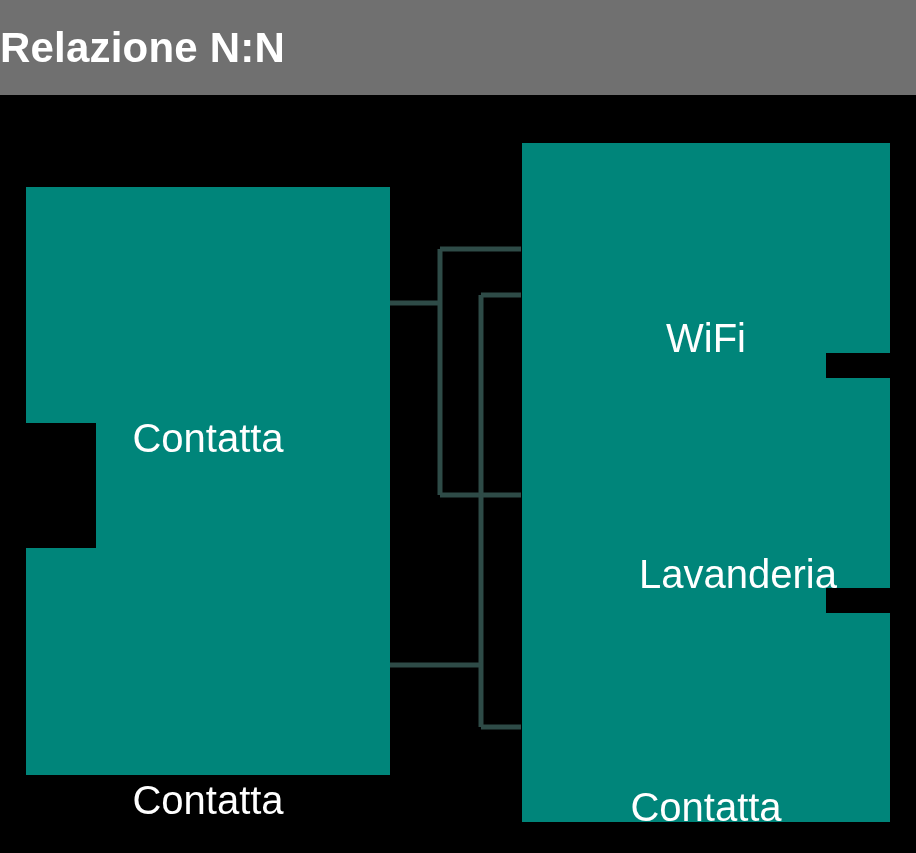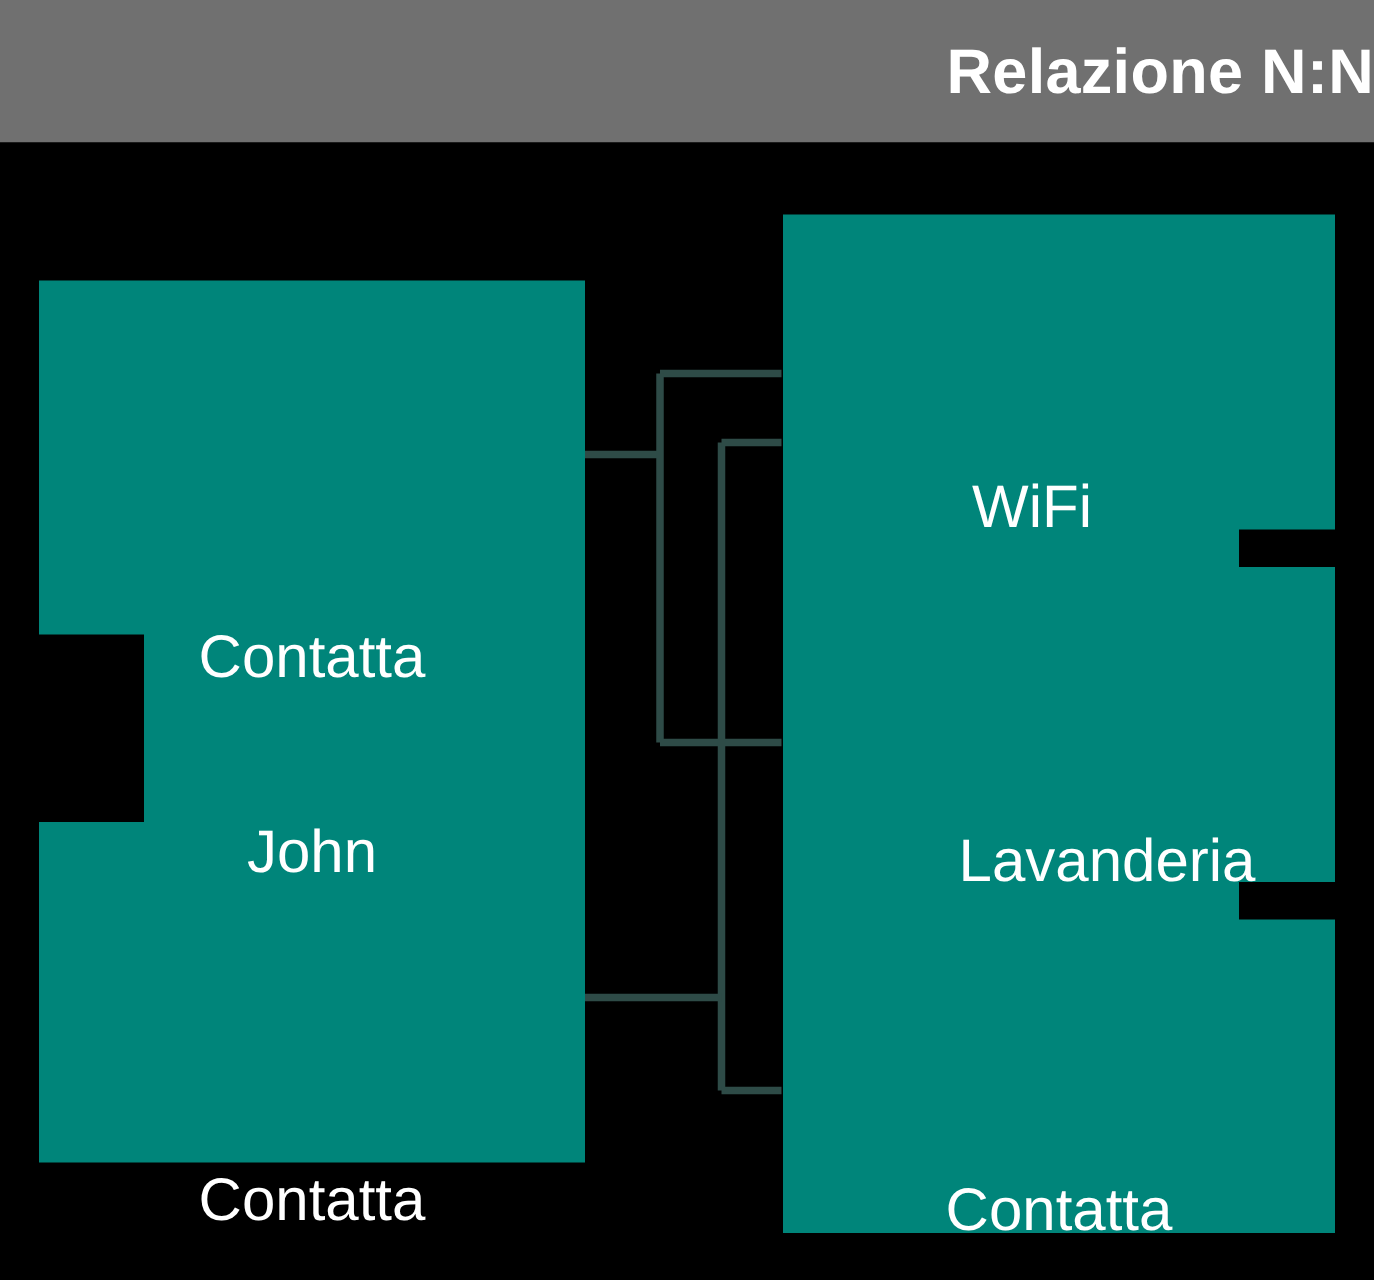--- a/index.html
+++ b/index.html
@@ -7,21 +7,21 @@
     width:916px;height:853px;overflow:hidden;
     font-family:"Liberation Sans", sans-serif;
     position:relative;
   }
   #stage{position:absolute;inset:0;background:#000;}
 
   
   .header{
     position:absolute;left:0;top:0;width:916px;height:95px;
     background:#707070;
-    display:flex;align-items:center;justify-content:flex-end;
+    display:flex;align-items:center;justify-content:flex-start;
   }
   .header-title{
     color:#ffffff;
     font-size:42px;
     font-weight:bold;
     letter-spacing:0.2px;
     line-height:1;
     white-space:nowrap;
   }
 
@@ -36,21 +36,21 @@
     position:absolute;
     color:#ffffff;
     font-size:40px;
     line-height:1.08;
     text-align:center;
     white-space:pre;
     pointer-events:none;
   }
   .lbl-john   { left:26px;  top:236px; width:364px; }
   .lbl-mary   { left:26px;  top:598px; width:364px; }
-  .lbl-wifi   { left:504px; top:222px; width:368px; }
+  .lbl-wifi   { left:522px; top:222px; width:368px; }
   .lbl-laund  { left:522px; top:458px; width:432px; }
   .lbl-mini   { left:522px; top:691px; width:368px; }
 </style>
 </head>
 <body>
 
 <div id="stage">
 
   <div class="header">
     <div class="header-title">Relazione N:N</div>
@@ -96,21 +96,20 @@
         <path d="M 481,200 L 521,200"></path>
 
         <path d="M 390,570 L 481,570"></path>
 
         <path d="M 481,632 L 521,632"></path>
       </g>
     </svg>
 
     <div class="node-label lbl-john">
       <div>Contatta</div>
-      <div>John</div>
     </div>
 
     <div class="node-label lbl-mary">
       <div>Contatta</div>
       
     </div>
 
     <div class="node-label lbl-wifi">WiFi</div>
 
     <div class="node-label lbl-laund">Lavanderia</div>

